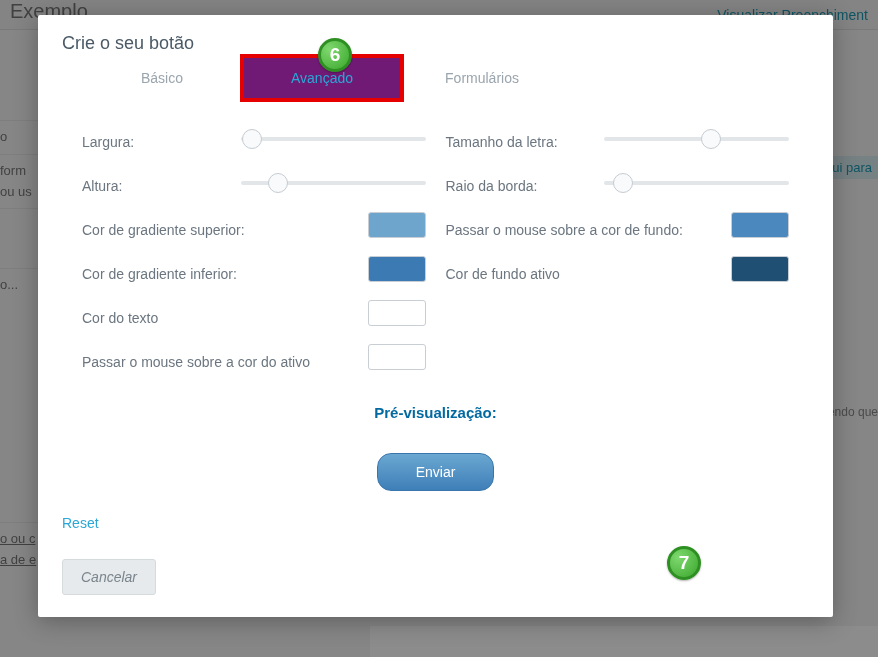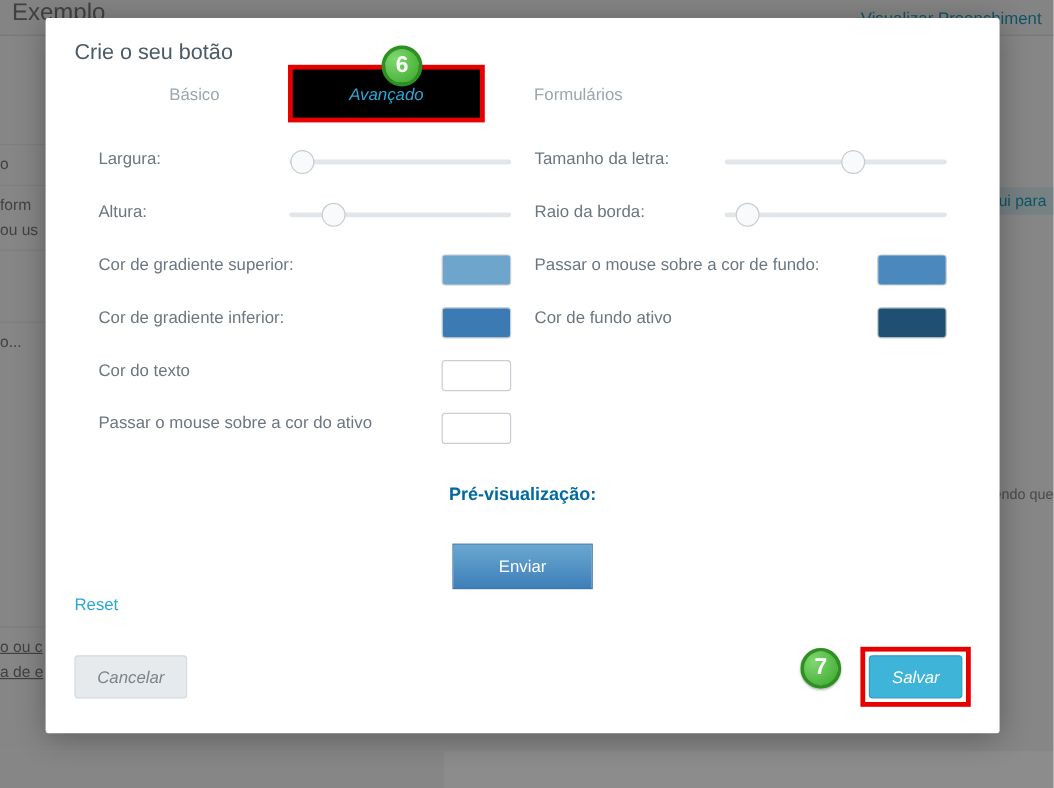--- a/index.html
+++ b/index.html
@@ -81,39 +81,38 @@
       font-size: 14px;
       color: #9aa5ad;
       border: 1px solid transparent;
       cursor: pointer;
       position: relative;
     }
     .tab.active {
       color: #2aa7d6;
       border: 1px solid #e4e8eb;
       border-bottom: 1px solid #fff;
-      background: #000000;
-      font-style: italic;
+      background: #701a75;
     }
     .tab-highlight {
       position: absolute;
       top: -3px; left: -3px; right: -3px; bottom: -3px;
       border: 4px solid #e60000;
       pointer-events: none;
     }
     .form-area {
       display: flex;
       gap: 20px;
       padding: 0 20px;
       margin-bottom: 16px;
     }
     .col { flex: 1; }
     .row {
       display: flex;
-      align-items: flex-start;
+      align-items: flex-end;
       margin-bottom: 18px;
       min-height: 26px;
       gap: 28px;
     }
     .row-label {
       font-size: 14px;
       color: #6b7680;
       flex: 1;
     }
     .slider {
@@ -151,25 +150,25 @@
       font-size: 15px;
       font-weight: 600;
       color: #0369a1;
       margin-bottom: 32px;
     }
     .preview-button {
       display: inline-block;
       background: linear-gradient(#6aa7d1, #3f7fb8);
       color: #fff;
       border: 1px solid #3a76ad;
-      border-radius: 0;
+      border-radius: 14px;
       padding: 10px 38px;
       font-size: 14px;
       cursor: pointer;
-      margin-bottom: 4px;
+      margin-bottom: 24px;
     }
     .reset-link {
       display: block;
       color: #2aa7d6;
       font-size: 14px;
       cursor: pointer;
       background:none;border:none;font-family:inherit;
     }
     .modal-footer {
       display: flex;
@@ -329,17 +328,14 @@
 
   <div class="preview-block">
     <div class="preview-title">Pré-visualização:</div>
     <button class="preview-button">Enviar</button>
     <button class="reset-link">Reset</button>
   </div>
 
   <div class="modal-footer">
     <button class="btn btn-cancel">Cancelar</button>
     <div class="step step-7">7</div>
-    <span class="save-wrap">
-      <button class="btn btn-save">Salvar</button>
-    </span>
   </div>
 </div>
 
 </body></html>

